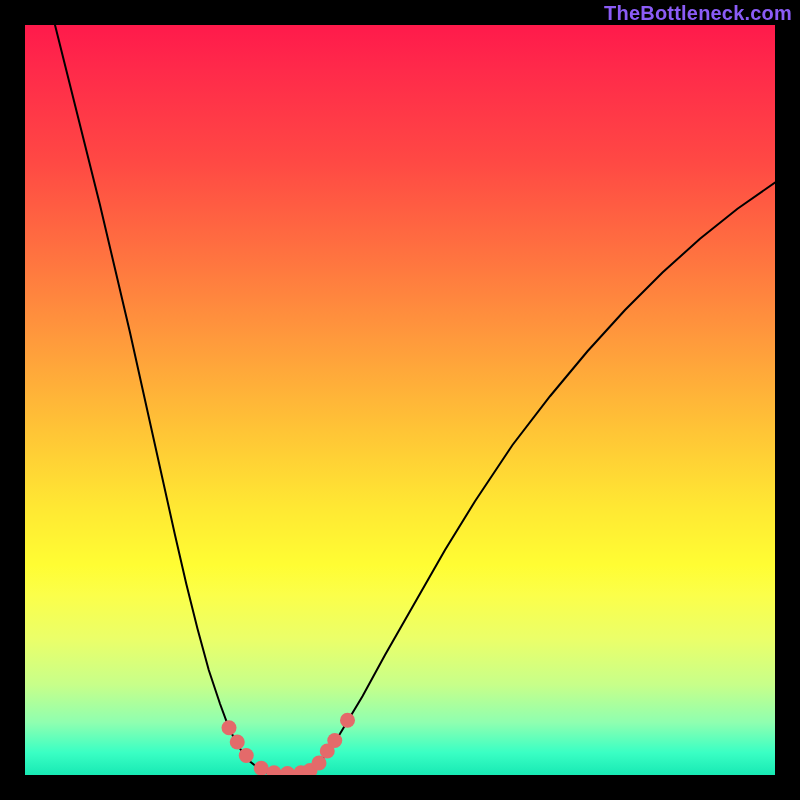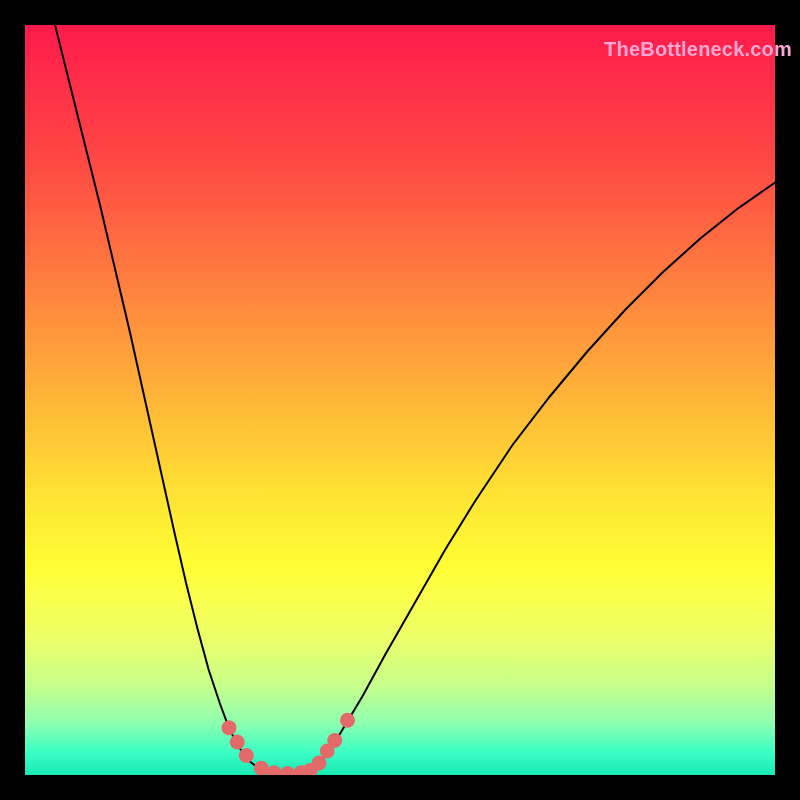--- a/index.html
+++ b/index.html
@@ -45,26 +45,25 @@
       #c7ff8a 88%,
       #8fffb0 93%,
       #3affc4 97%,
       #18e9b4 100%
     );
   }
   .watermark {
     position: absolute;
     top: 2px;
     right: 8px;
-    color: #f9a8d4;
+    color: #8b5cf6;
     font-size: 20px;
     font-weight: 600;
     letter-spacing: 0.2px;
     user-select: none;
-    margin-top: 36px;
   }
   svg.curve {
     position: absolute;
     inset: 0;
     width: 750px;
     height: 750px;
   }
 </style>
 </head>
 <body>

